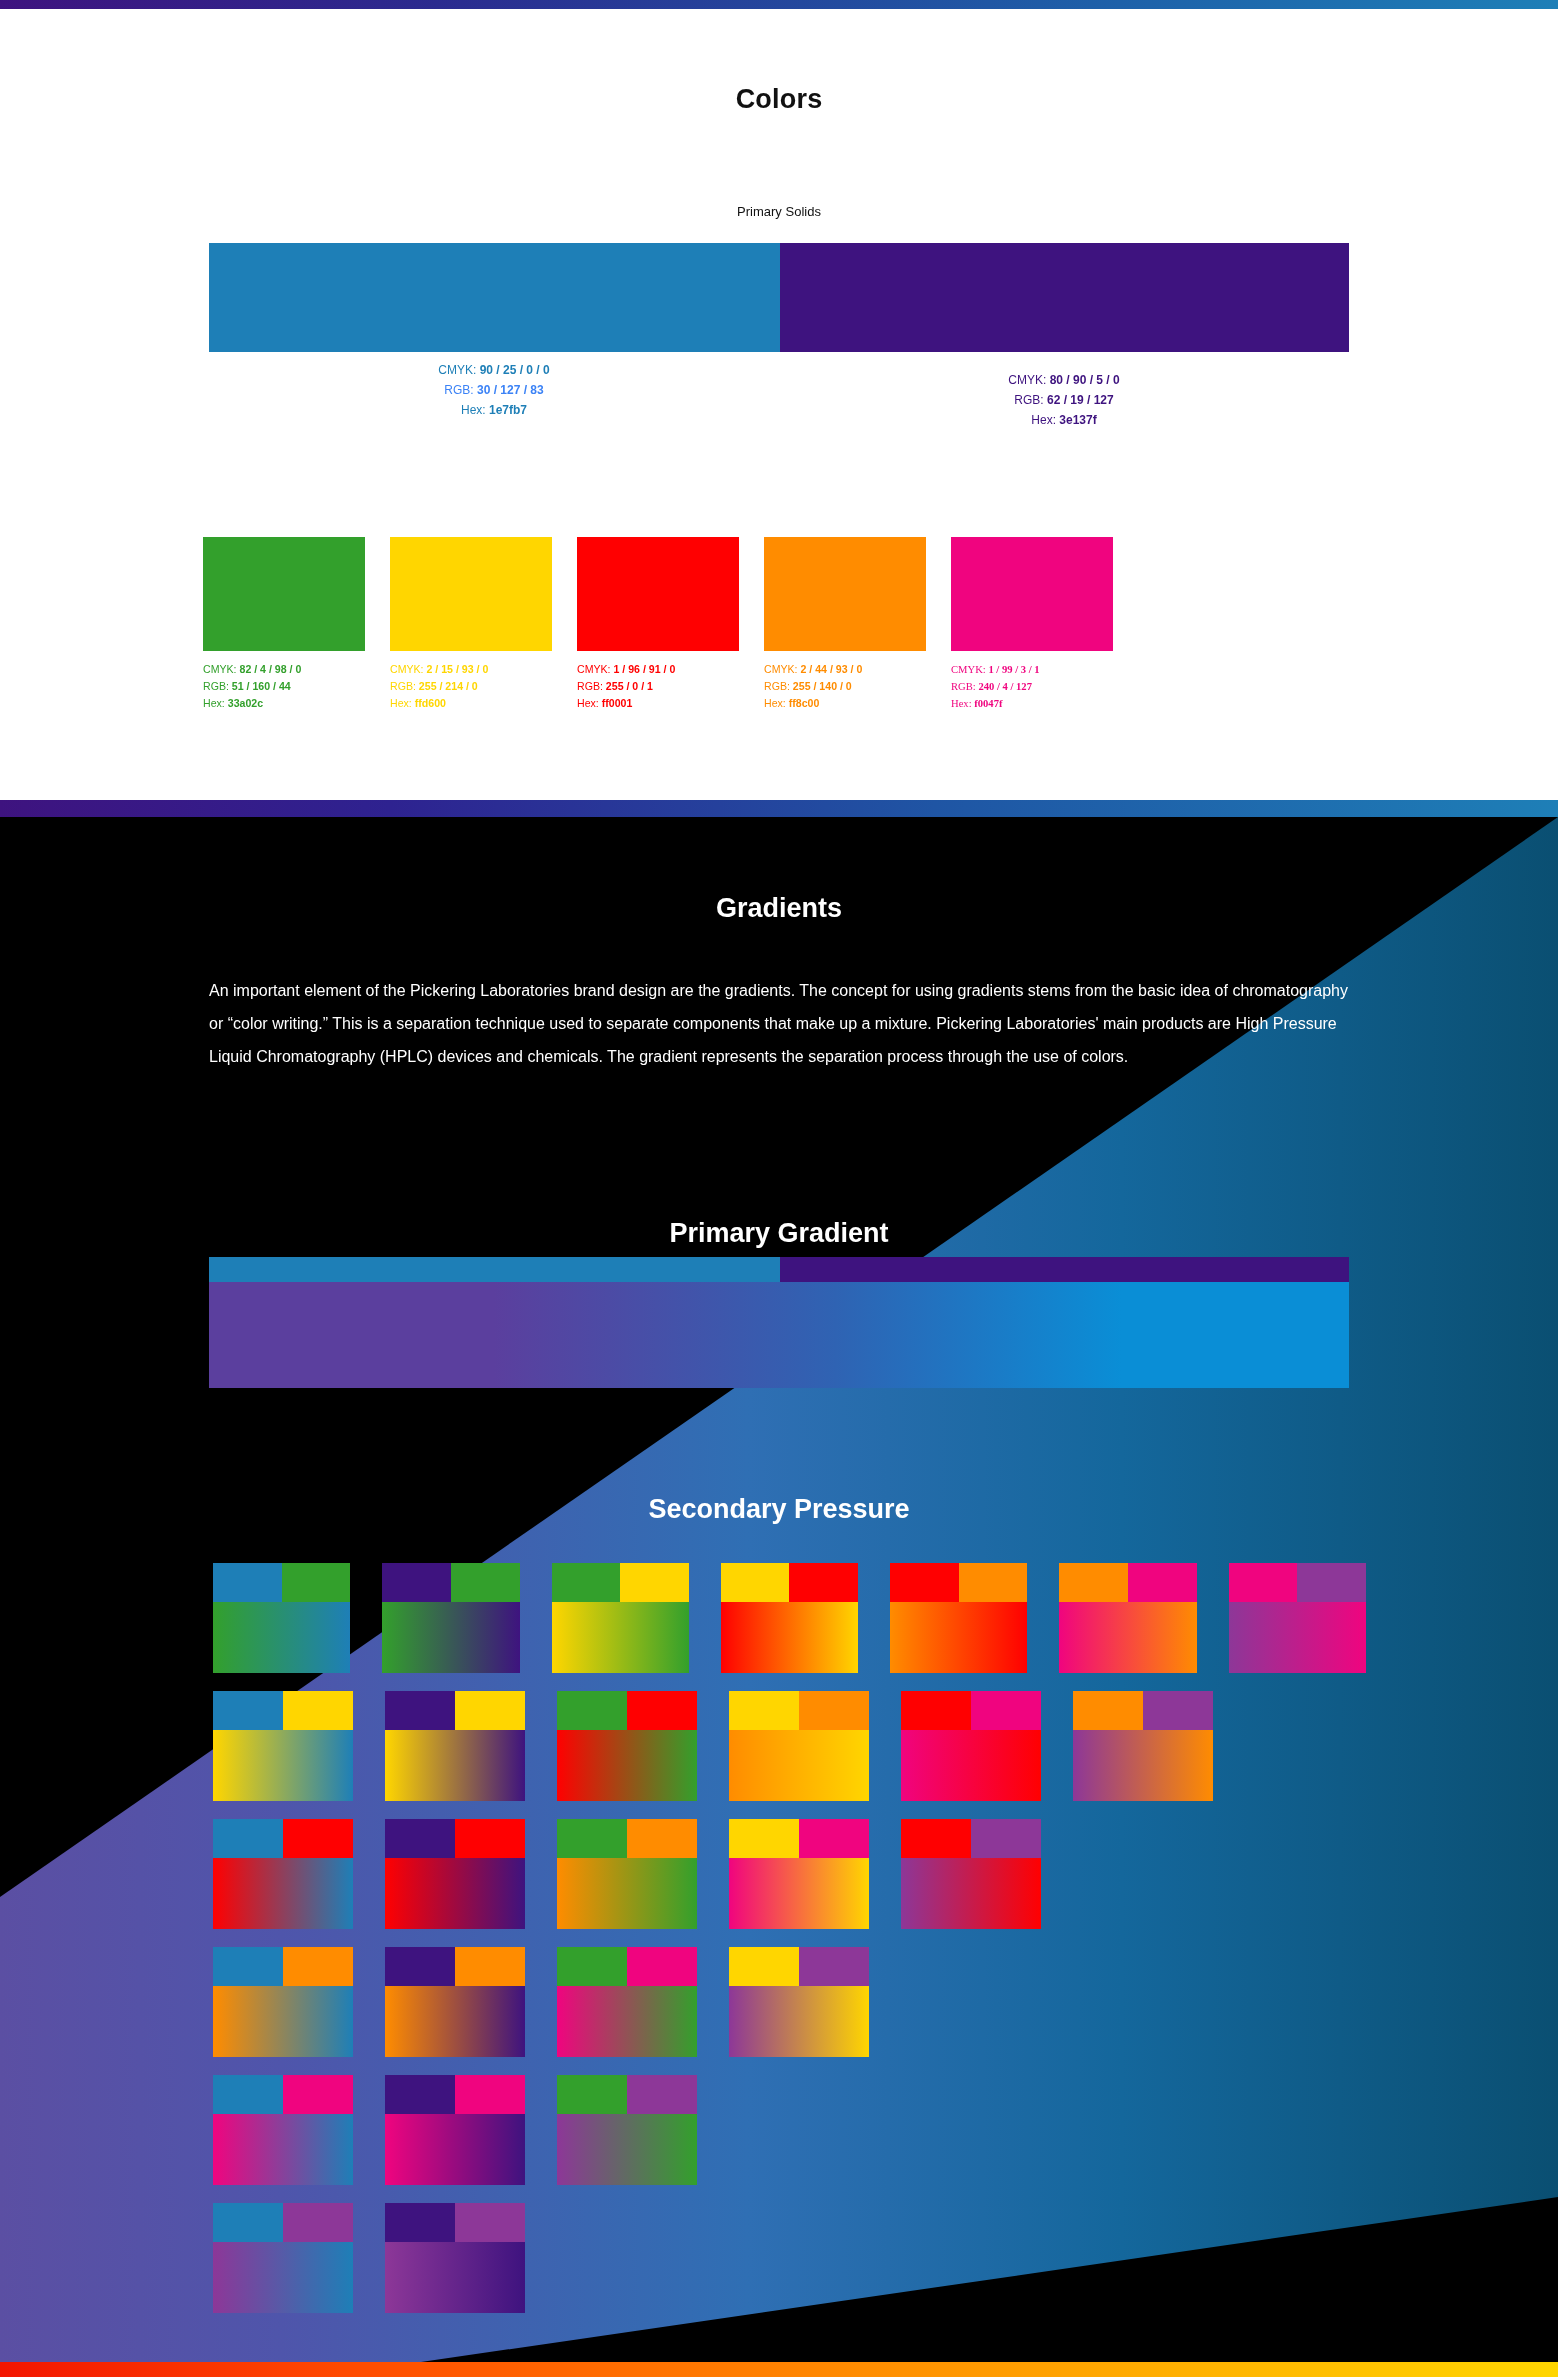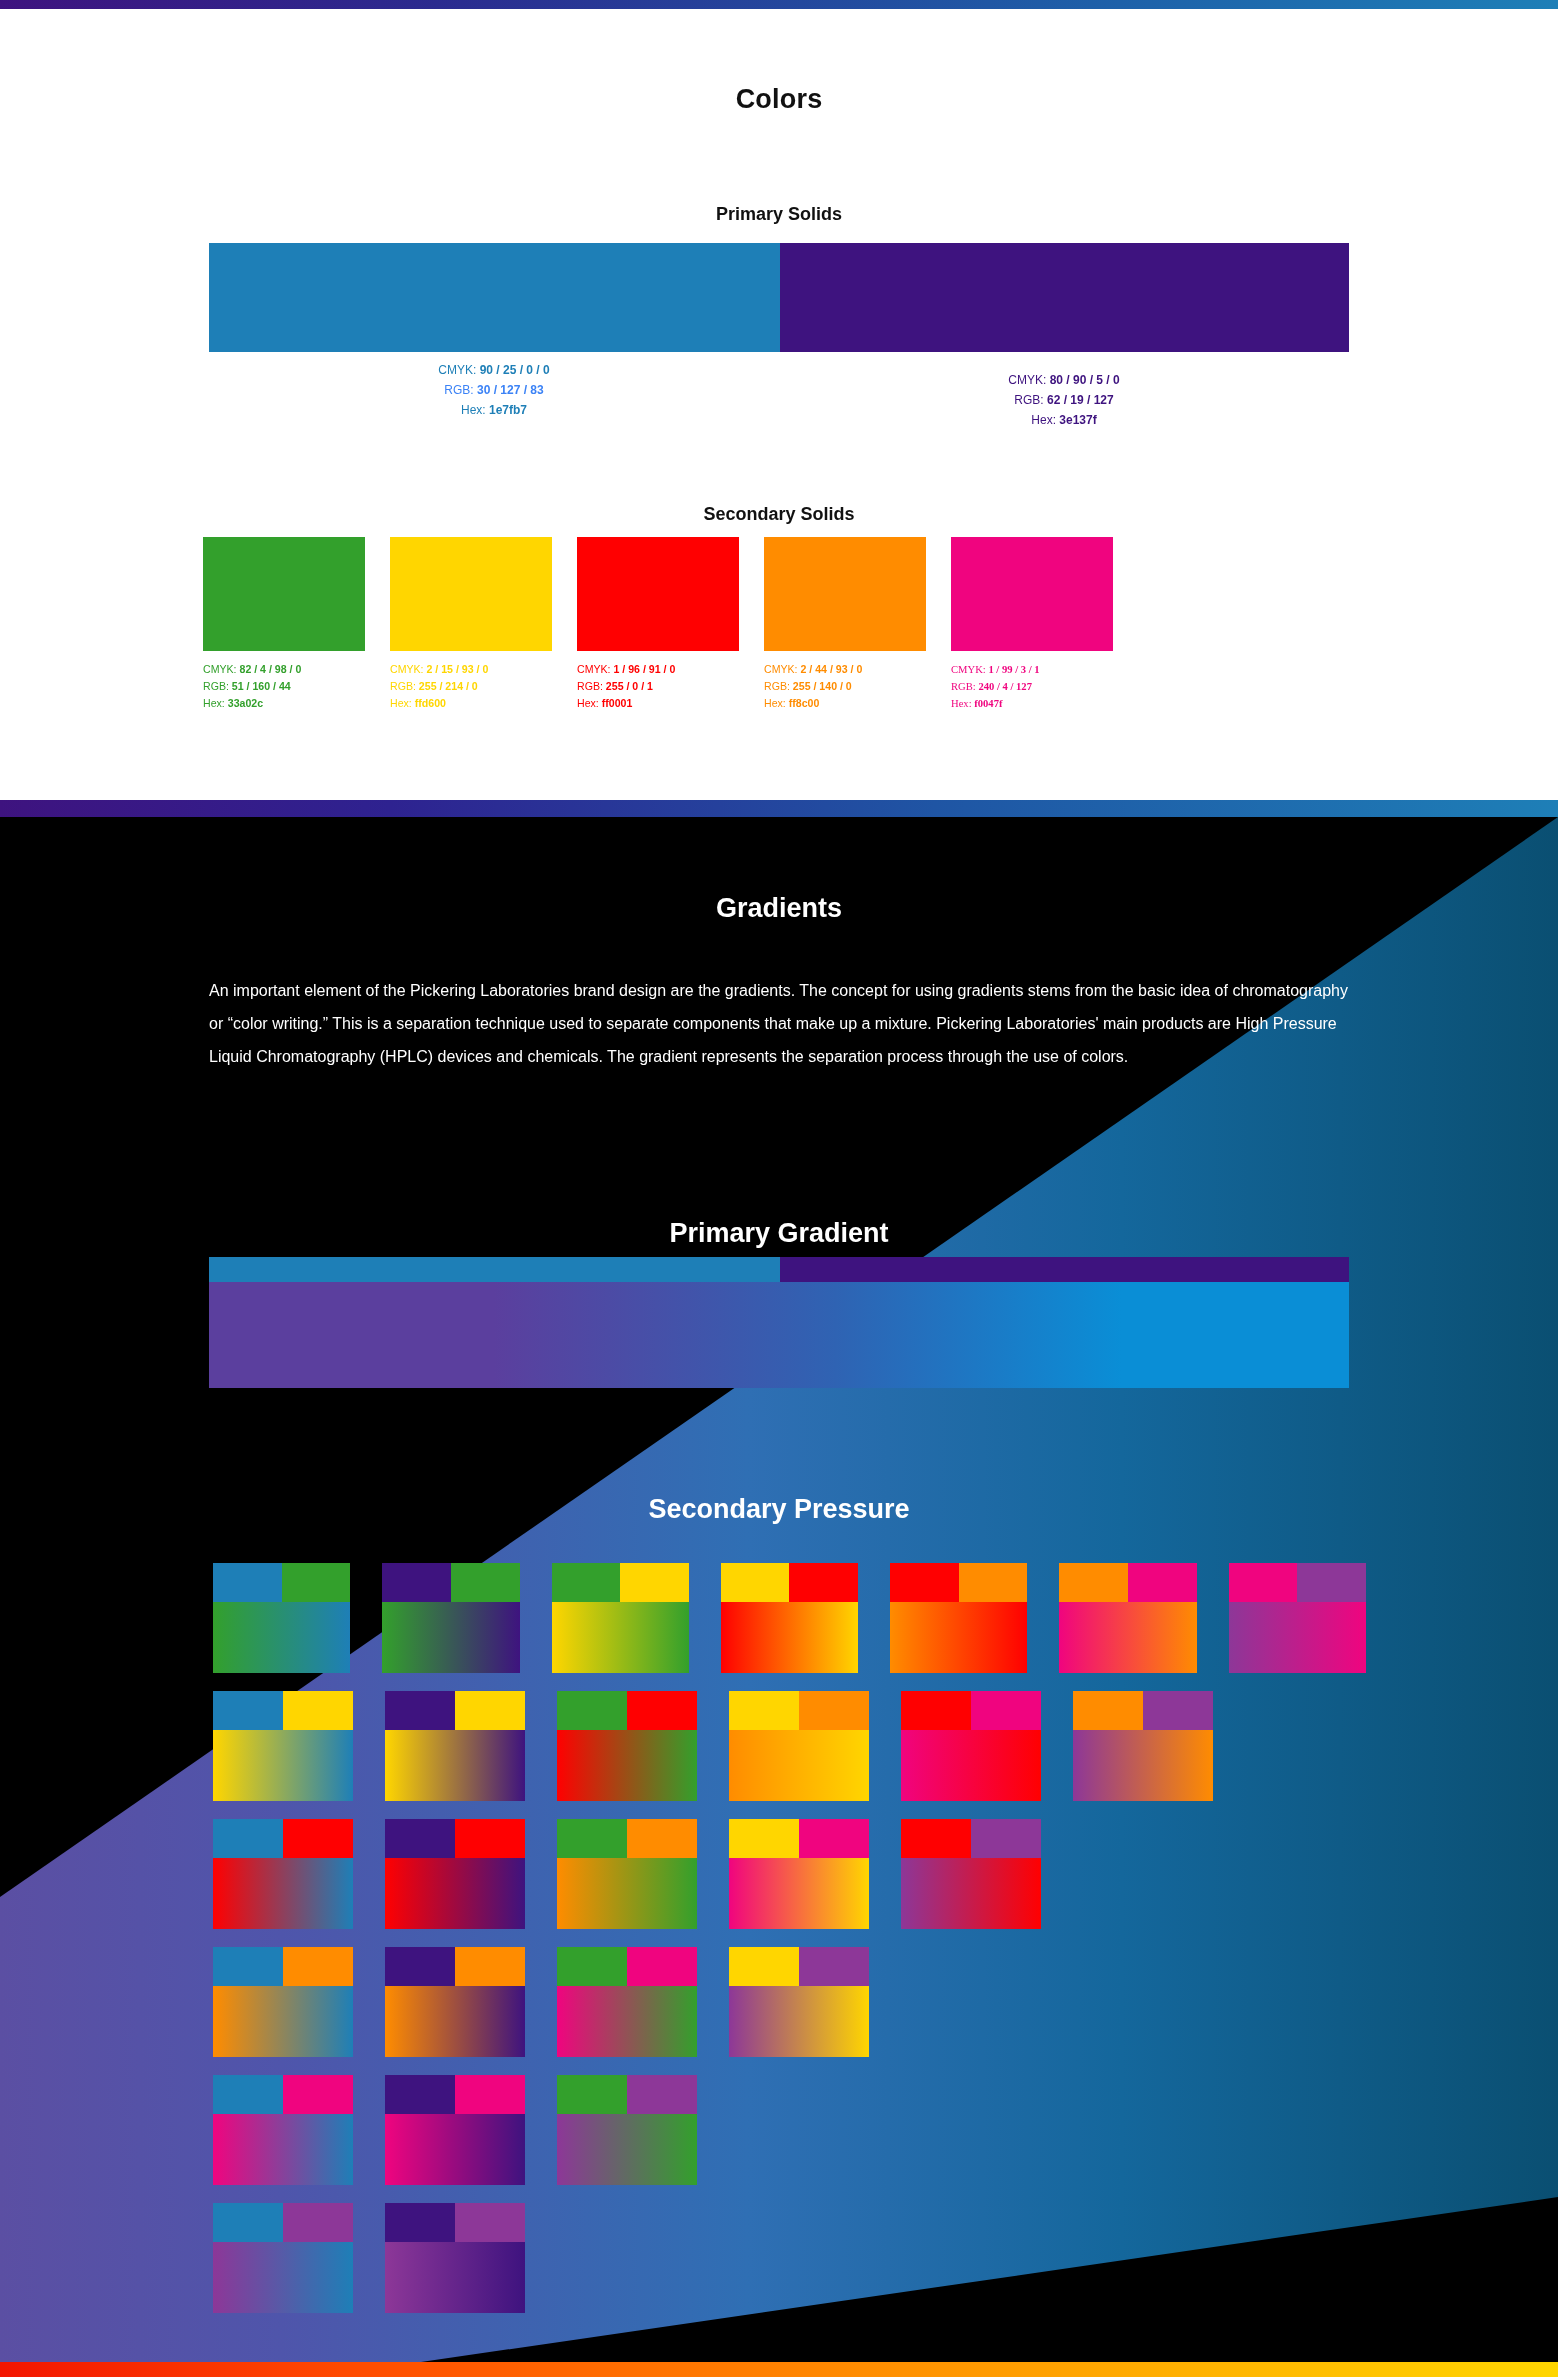--- a/index.html
+++ b/index.html
@@ -22,21 +22,21 @@
   
   .light-section{
     position:absolute; top:9px; left:0; width:1558px; height:791px;
     background:#ffffff;
   }
   .section-title{
     text-align:center; font-size:27px; font-weight:bold; color:#111111;
     letter-spacing:0.2px;
   }
   .sub-title{
-    text-align:center; font-size:18px; font-weight:bold; color:#111111;
+    text-align:center; font-size:13px; font-weight:normal; color:#111111;
   }
   #colors-title{ position:absolute; top:75px; left:0; width:1558px; }
   #primary-solids-title{ position:absolute; top:195px; left:0; width:1558px; }
 
   .primary-swatch-row{
     position:absolute; top:234px; left:209px; width:1140px; height:109px;
     display:flex;
   }
   .primary-swatch{ height:109px; }
   .p-blue{ width:571px; background:#1e7fb7; }
@@ -161,21 +161,20 @@
         <span class="lbl">RGB:</span>
         <span class="val">62 / 19 / 127</span>
       </div>
       <div class="meta-line" style="color: rgb(62, 19, 127);">
         <span class="lbl">Hex:</span>
         <span class="val">3e137f</span>
       </div>
     </div>
   </div>
 
-  <div id="secondary-solids-title" class="sub-title">Secondary Solids</div>
 
   <div class="secondary-row" id="secondary-row">
       <div class="sec-cell">
         <div class="sec-swatch" style="background: rgb(51, 160, 44);"></div>
         <div class="sec-info" style="color: rgb(51, 160, 44);">
           <div class="meta-line"><span class="lbl">CMYK: </span><span class="val">82 / 4 / 98 / 0</span></div>
           <div class="meta-line"><span class="lbl">RGB: </span><span class="val">51 / 160 / 44</span></div>
           <div class="meta-line"><span class="lbl">Hex: </span><span class="val">33a02c</span></div>
         </div>
       </div>

